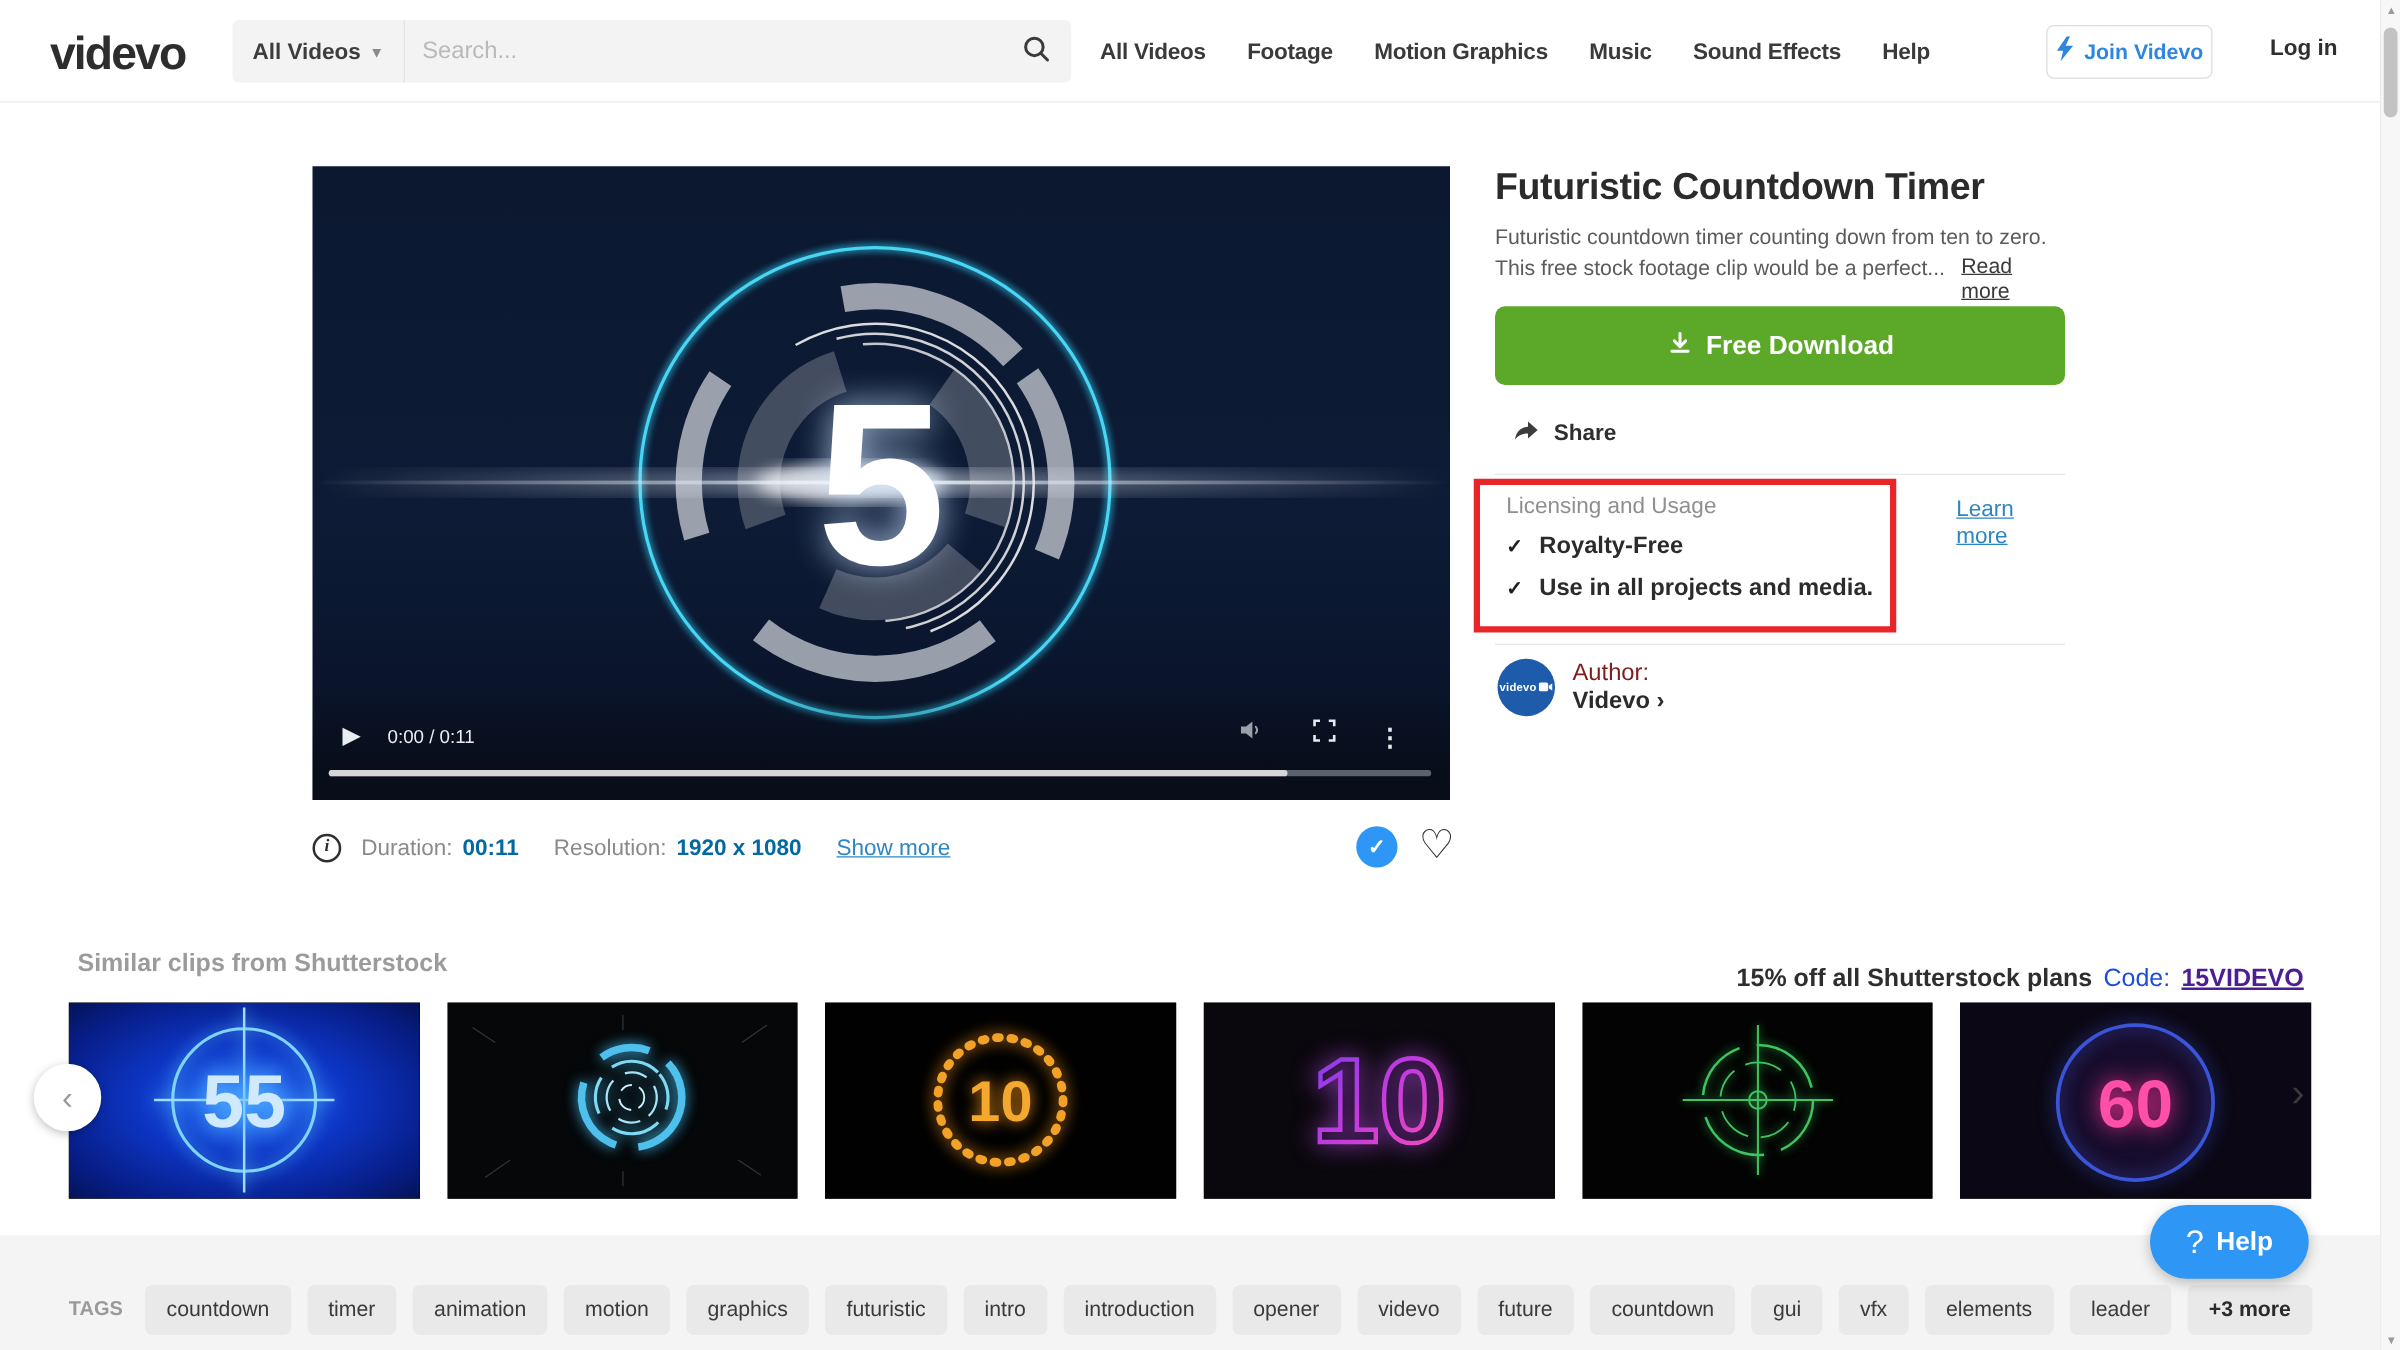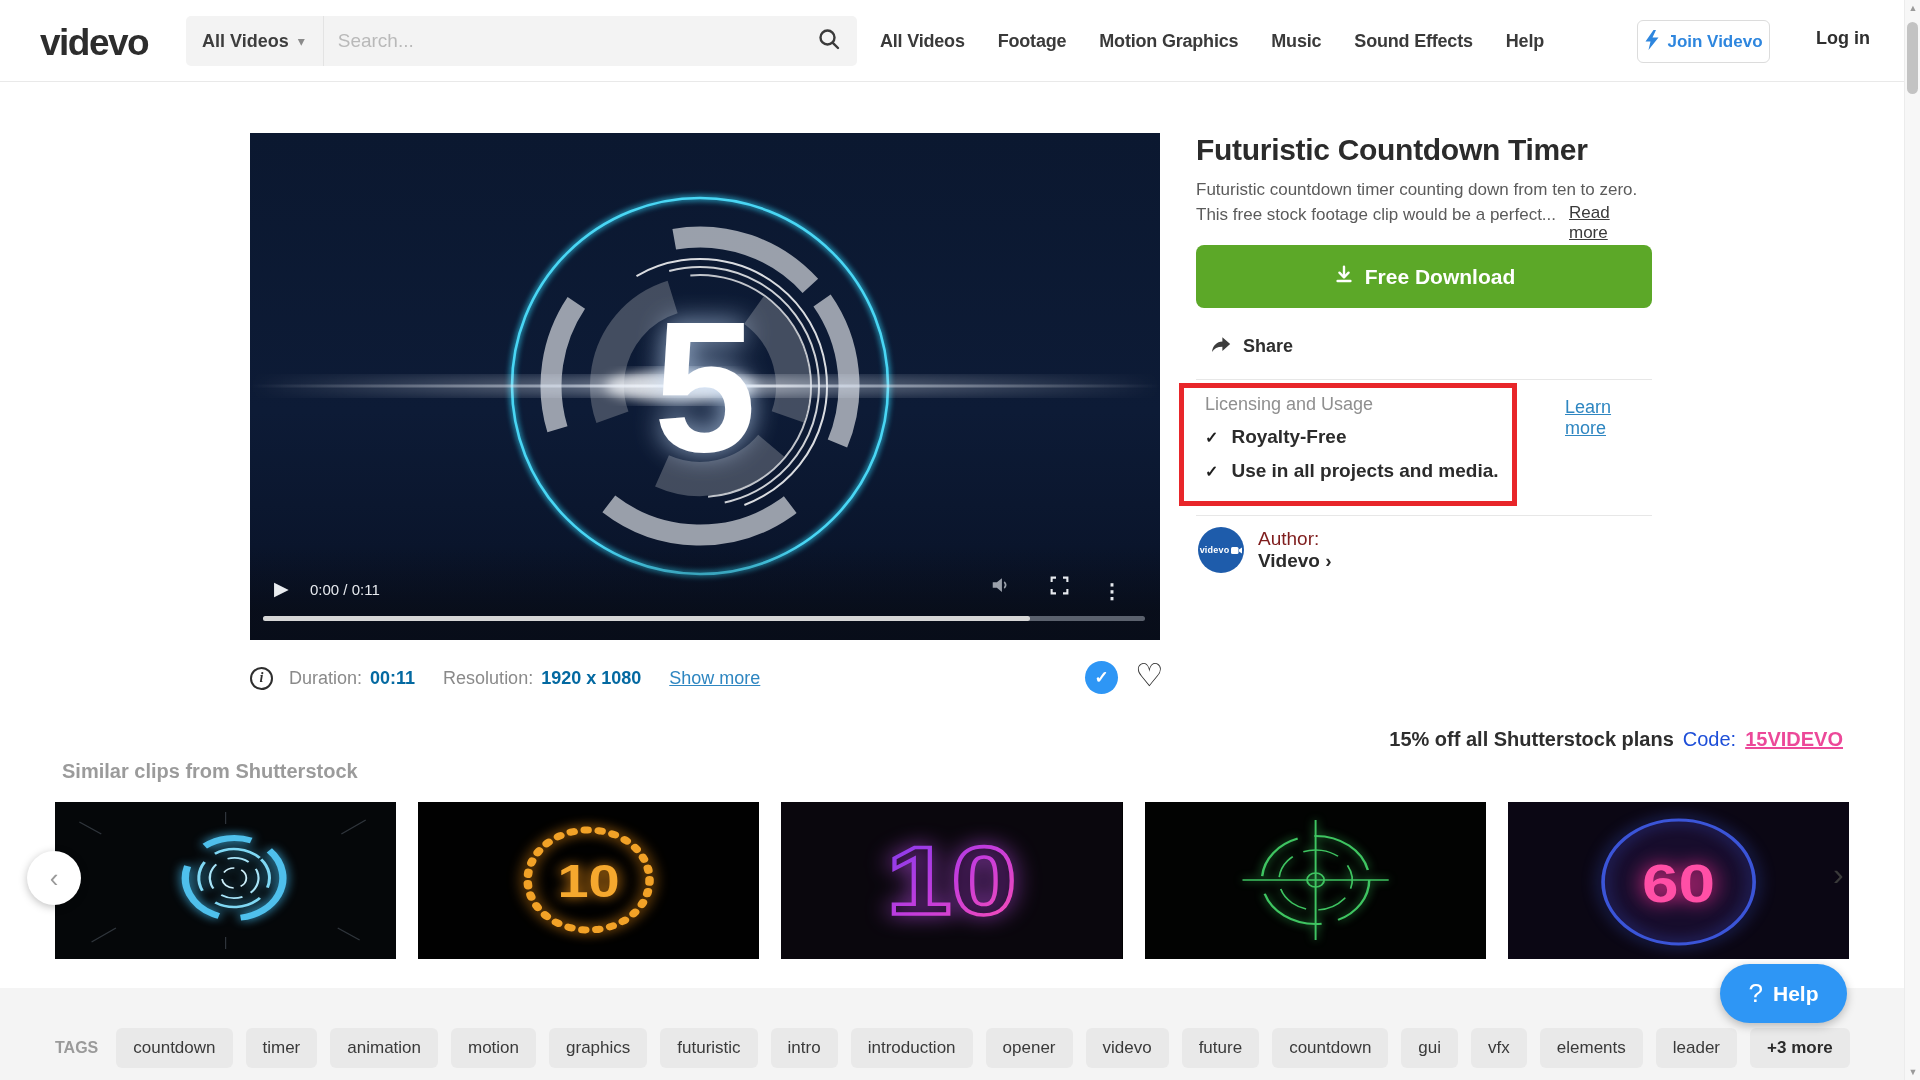--- a/index.html
+++ b/index.html
@@ -101,24 +101,24 @@
   .author-row { position:absolute; left:2px; top:394px; display:flex; align-items:center; gap:14px; }
   .avatar { width:46px; height:46px; border-radius:50%; background:#1e5cab; display:flex;
     align-items:center; justify-content:center; gap:2px; cursor:pointer; }
   .avatar-text { color:#fff; font-size:9px; font-weight:700; letter-spacing:0.2px; }
   .author-label { font-size:19px; color:#7f1d1d; }
   .author-name { font-size:19px; font-weight:700; color:#2b2b2b; cursor:pointer; }
 
   
   .sim-heading { position:absolute; left:62px; top:760px; font-size:20px; font-weight:700;
     color:#9b9b9b; }
-  .promo { position:absolute; right:77px; top:728px; display:flex; align-items:flex-start; gap:9px; }
+  .promo { position:absolute; right:77px; top:772px; display:flex; align-items:flex-start; gap:9px; }
   .promo-text { font-size:20px; font-weight:700; color:#2e2e2e; }
   .promo-code-label { font-size:20px; color:#1d4ed8; }
-  .promo-code { font-size:20px; font-weight:700; color:#ec4899; text-decoration:underline;
+  .promo-code { font-size:20px; font-weight:700; color:#4c1d95; text-decoration:underline;
     cursor:pointer; }
   .thumbs { position:absolute; left:55px; top:802px; width:1794px; height:157px; display:flex;
     gap:22px; }
   .thumb { flex:1; height:157px; overflow:hidden; cursor:pointer; position:relative; background:#000; }
   .thumb svg { display:block; }
   .car-left { position:absolute; left:27px; top:851px; width:54px; height:54px; border-radius:50%;
     background:#fff; box-shadow:0 2px 8px rgba(0,0,0,0.25); display:flex; align-items:center;
     justify-content:center; font-size:26px; color:#9a9a9a; cursor:pointer; z-index:10; }
   .car-right { position:absolute; left:1833px; top:856px; font-size:32px; color:#3a3a3a;
     cursor:pointer; z-index:10; }
@@ -329,20 +329,38 @@
 <div class="sim-heading">Similar clips from Shutterstock</div>
 
 <div class="promo">
   <span class="promo-text">15% off all Shutterstock plans</span>
   <span class="promo-code-label">Code:</span>
   <span class="promo-code">15VIDEVO</span>
 </div>
 
 <div class="thumbs">
 
+  <div class="thumb">
+    <svg width="100%" height="157" viewBox="0 0 280 157" preserveAspectRatio="none">
+      <defs>
+        <radialGradient id="t1bg" cx="0.5" cy="0.5" r="0.75">
+          <stop offset="0" stop-color="#2b7bff"></stop>
+            <stop offset="0.4" stop-color="#0d35c4"></stop>
+          <stop offset="0.75" stop-color="#071d86"></stop>
+            <stop offset="1" stop-color="#041048"></stop>
+        </radialGradient>
+      </defs>
+      <rect width="280" height="157" fill="url(#t1bg)"></rect>
+      <g style="filter:drop-shadow(0 0 6px #5ec8ff)">
+        <circle cx="140" cy="78" r="57" fill="none" stroke="#7fd4ff" stroke-width="2.5"></circle>
+        <path d="M140 4v148 M68 78h144" stroke="#9bdcff" stroke-width="2"></path>
+      </g>
+      <text x="140" y="100" text-anchor="middle" font-size="60" font-weight="700" fill="#cfeaff" style="filter:drop-shadow(0 0 8px #58b8ff)">55</text>
+    </svg>
+  </div>
 
   <div class="thumb">
     <svg width="100%" height="157" viewBox="0 0 280 157" preserveAspectRatio="none">
       <rect width="280" height="157" fill="#050709"></rect>
       <g style="filter:drop-shadow(0 0 5px #3fb6e8)">
         <circle cx="147" cy="76" r="40" fill="none" stroke="#4fc0ec" stroke-width="6" stroke-dasharray="40 18 62 25" transform="rotate(25 147 76)"></circle>
         <circle cx="147" cy="76" r="29" fill="none" stroke="#7fd8f4" stroke-width="2.5" stroke-dasharray="30 12 40 16" transform="rotate(-40 147 76)"></circle>
         <circle cx="147" cy="76" r="20" fill="none" stroke="#a8e4f8" stroke-width="1.8" stroke-dasharray="18 9 26 11" transform="rotate(70 147 76)"></circle>
         <circle cx="147" cy="76" r="10" fill="none" stroke="#cdeffa" stroke-width="1.5" stroke-dasharray="10 6 14 7"></circle>
       </g>

